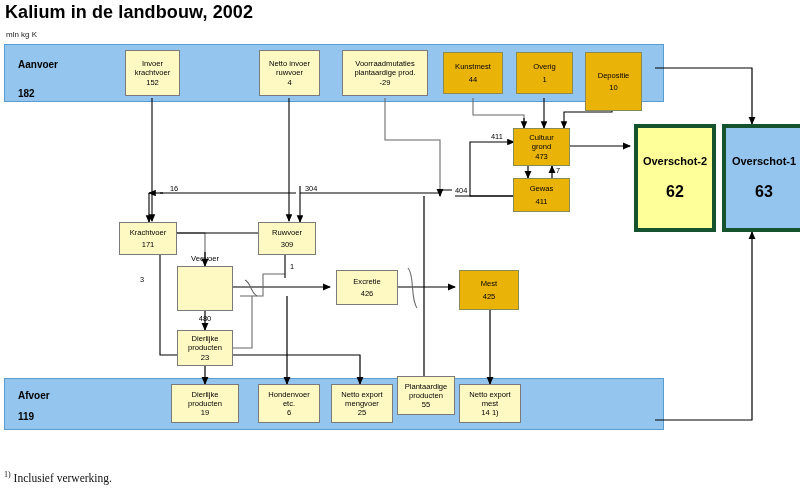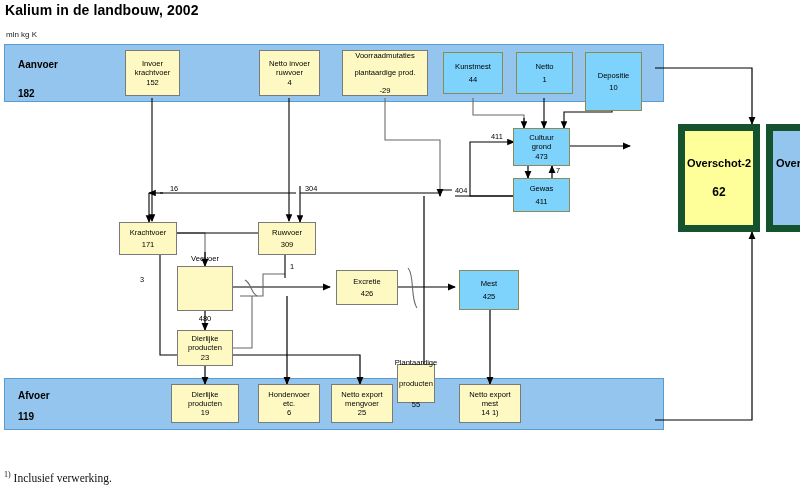--- a/index.html
+++ b/index.html
@@ -7,21 +7,21 @@
     width:800px;height:490px;
     background:#ffffff;
     font-family:"Liberation Sans", sans-serif;
     position:relative;
     overflow:hidden;
   }
   #stage{position:absolute;left:0;top:0;width:800px;height:490px;}
 
   .title{
     position:absolute;left:5px;top:2px;
-    font-size:14px;font-weight:bold;color:#000;
+    font-size:18px;font-weight:bold;color:#000;
     letter-spacing:.1px;
   }
   .unit{
     position:absolute;left:6px;top:30px;
     font-size:8px;color:#222;
   }
   .footnote{
     position:absolute;left:4px;top:470px;
     font-family:"Liberation Serif", serif;
     font-size:11.5px;color:#111;
@@ -51,34 +51,33 @@
     align-items:center;
     justify-content:center;
     text-align:center;
     font-size:7.6px;
     line-height:1.22;
     color:#000;
     z-index:5;
   }
   .node .lab{display:block;}
   .node .val{display:block;}
-  .node.yellow{background:#7dd3fc;border-color:#8a8a55;}
+  .node.yellow{background:#eab308;border-color:#8a8a55;}
   .node.sep .val{margin-top:3px;}
 
   .big{
     position:absolute;
     box-sizing:border-box;
-    border:7px solid #14532d;
+    border:4px solid #14532d;
     display:flex;flex-direction:column;
     align-items:center;justify-content:center;
     font-size:11px;font-weight:bold;color:#000;
     z-index:5;
-    margin-left:44px;
-  }
-  .big .val{margin-top:16px;font-size:12px;font-weight:bold;}
+  }
+  .big .val{margin-top:16px;font-size:16px;font-weight:bold;}
   .big.yellow{background:#FFFF99;}
   .big.blue{background:#93C5EE;}
 
   
   svg#wires{position:absolute;left:0;top:0;width:800px;height:490px;z-index:2;}
   .wlabel{
     position:absolute;font-size:7.4px;color:#000;z-index:6;
   }
 </style>
 </head>
@@ -226,33 +225,33 @@
     <span class="lab">krachtvoer</span>
     <span class="val">152</span>
   </div>
 
   <div class="node" style="left:259px;top:50px;width:61px;height:46px;">
     <span class="lab">Netto invoer</span>
     <span class="lab">ruwvoer</span>
     <span class="val">4</span>
   </div>
 
-  <div class="node" style="left:342px;top:50px;width:86px;height:46px;gap:8px;">
+  <div class="node" style="left:342px;top:50px;width:86px;height:46px;">
     <span class="lab">Voorraadmutaties</span>
     <span class="lab">plantaardige prod.</span>
     <span class="val">-29</span>
   </div>
 
   <div class="node yellow sep" style="left:443px;top:52px;width:60px;height:42px;">
     <span class="lab">Kunstmest</span>
     <span class="val">44</span>
   </div>
 
   <div class="node yellow sep" style="left:516px;top:52px;width:57px;height:42px;">
-    <span class="lab">Netto</span>
+    <span class="lab">Overig</span>
     <span class="val">1</span>
   </div>
 
   <div class="node yellow sep" style="left:585px;top:52px;width:57px;height:59px;">
     <span class="lab">Depositie</span>
     <span class="val">10</span>
   </div>
 
   <div class="node yellow" style="left:513px;top:128px;width:57px;height:38px;">
     <span class="lab">Cultuur</span>
@@ -321,21 +320,21 @@
     <span class="lab">etc.</span>
     <span class="val">6</span>
   </div>
 
   <div class="node" style="left:331px;top:384px;width:62px;height:39px;">
     <span class="lab">Netto export</span>
     <span class="lab">mengvoer</span>
     <span class="val">25</span>
   </div>
 
-  <div class="node" style="left:397px;top:364px;width:38px;height:39px;gap:12px;">
+  <div class="node" style="left:397px;top:376px;width:58px;height:39px;">
     <span class="lab">Plantaardige</span>
     <span class="lab">producten</span>
     <span class="val">55</span>
   </div>
 
   <div class="node" style="left:459px;top:384px;width:62px;height:39px;">
     <span class="lab">Netto export</span>
     <span class="lab">mest</span>
     <span class="val">14 1)</span>
   </div>

